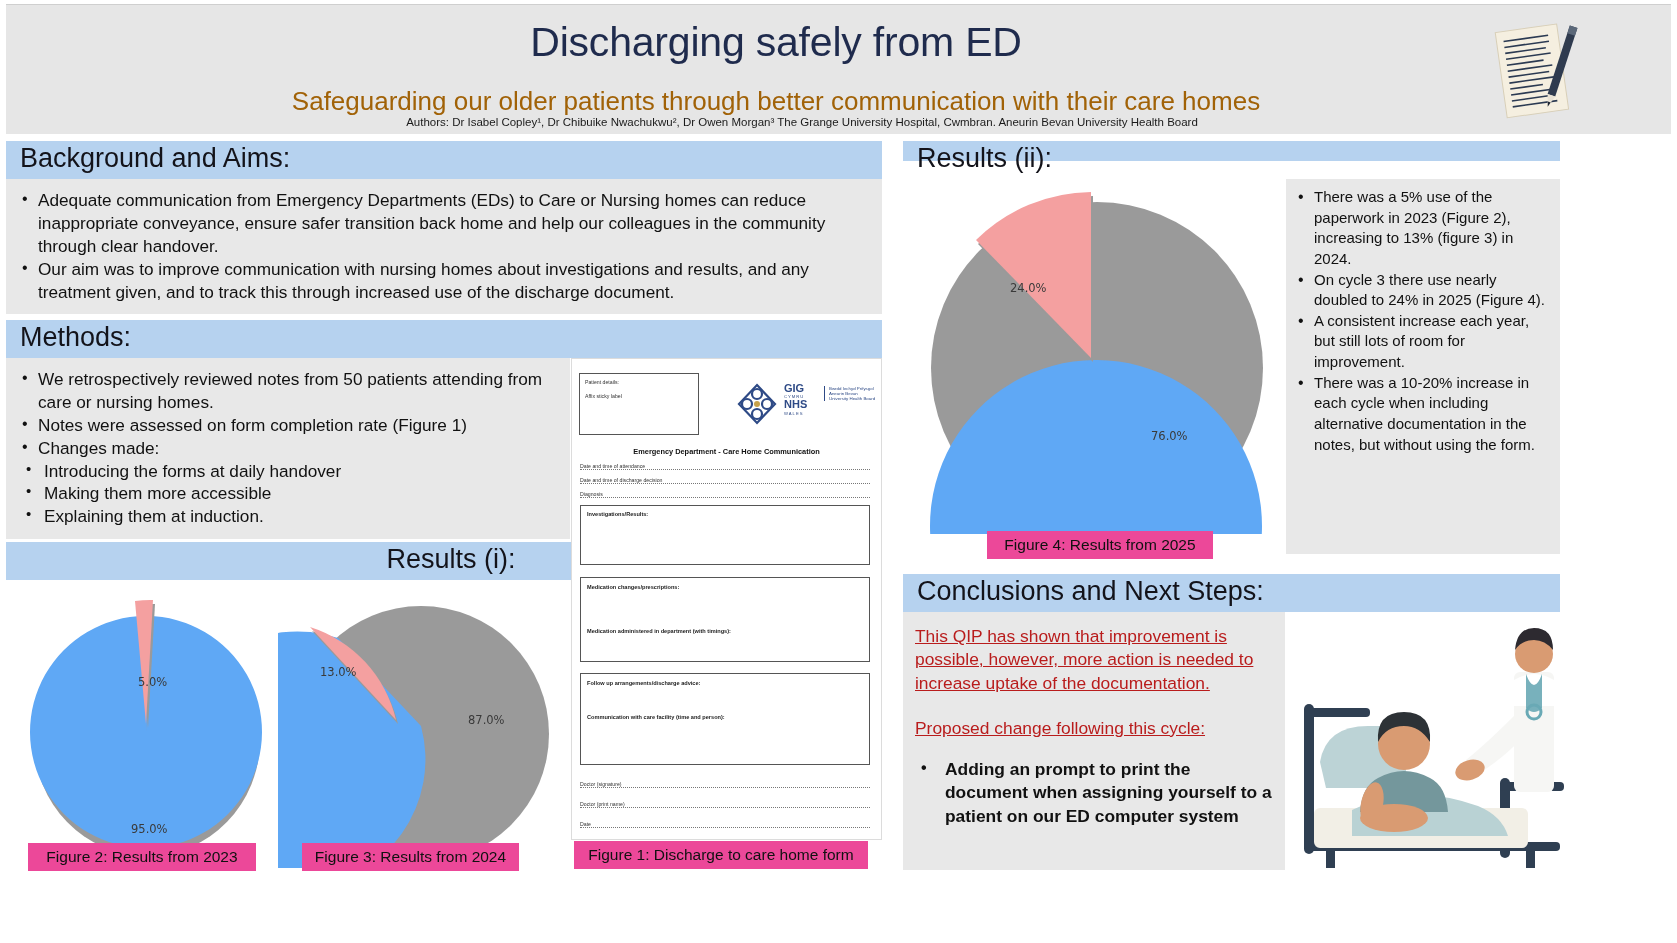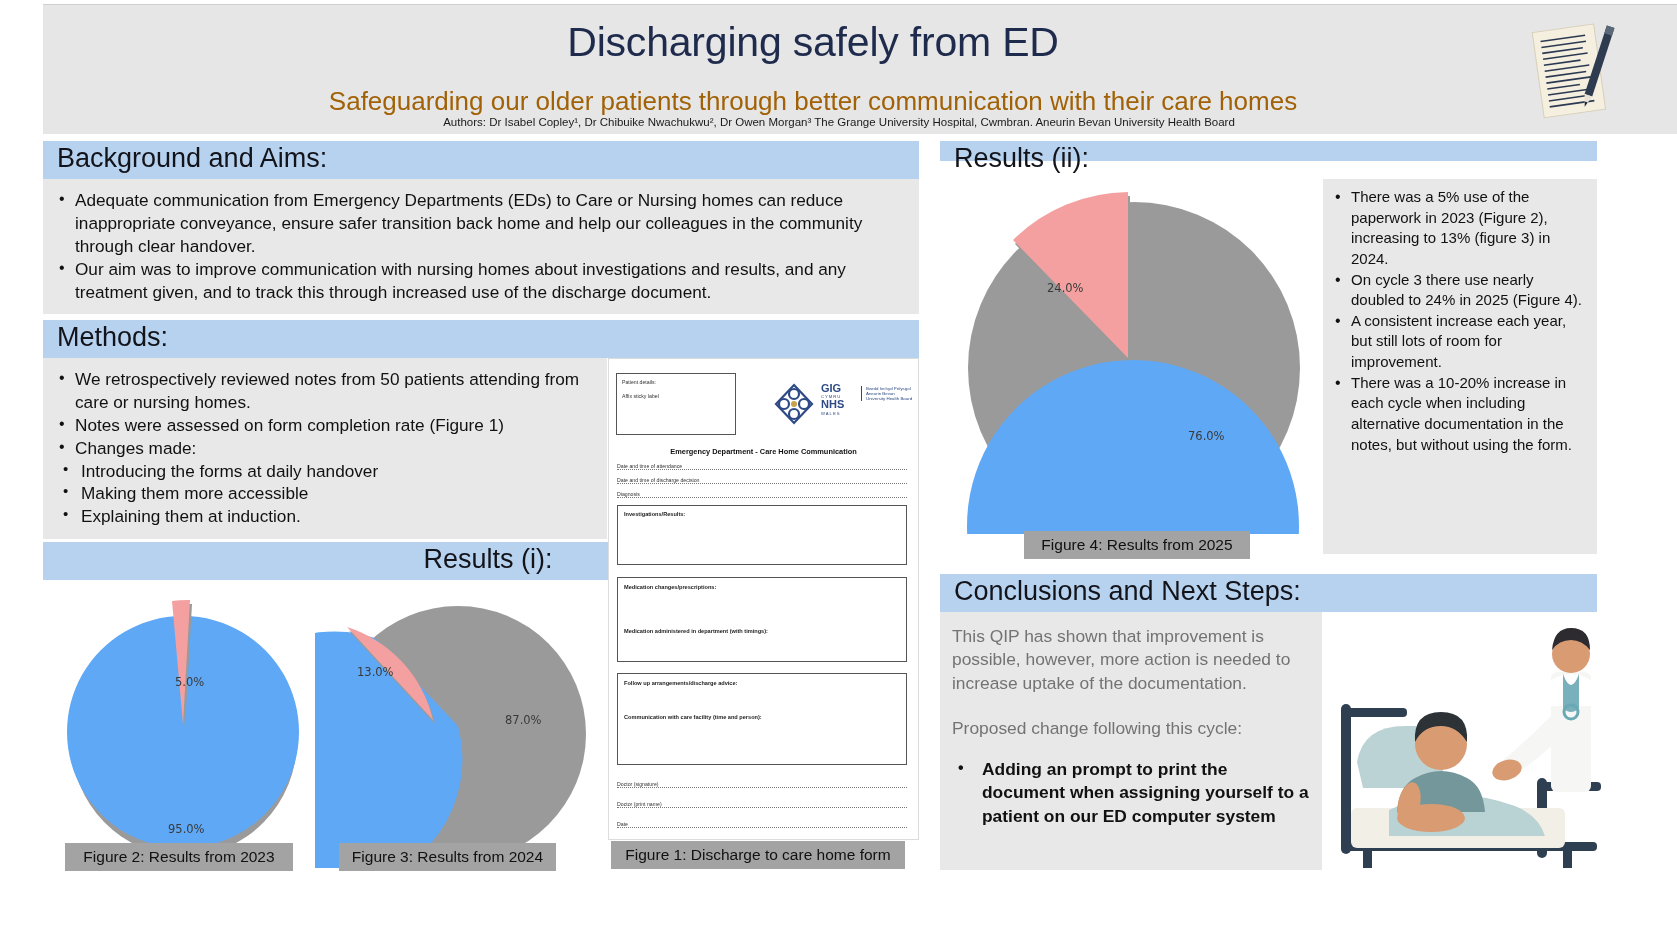--- a/index.html
+++ b/index.html
@@ -4,21 +4,21 @@
 <style>
   html,body{margin:0;padding:0;}
   body{
     width:1677px;height:943px;
     background:#ffffff;
     font-family:"Liberation Sans", sans-serif;
     color:#111;
     overflow:hidden;
     position:relative;
   }
-  .poster{position:absolute;inset:0;margin-left:37px;}
+  .poster{position:absolute;inset:0;}
 
   
   .header{
     position:absolute;left:6px;top:4px;width:1665px;height:129px;
     background:#e6e6e6;
     border-top:1px solid #cfcfcf;
   }
   .title{
     position:absolute;left:0;top:14px;width:1540px;
     text-align:center;
@@ -97,27 +97,27 @@
   .fm-dots{border-bottom:1px dotted #777;}
 
   
   #r2-head{position:absolute;left:903px;top:141px;width:657px;height:20px;}
   #r2-chart{position:absolute;left:903px;top:182px;width:383px;height:389px;background:#fff;}
   #r2-body{position:absolute;left:1286px;top:179px;width:274px;height:375px;padding:8px 8px 0 6px;}
   #r2-body li{font-size:15px;line-height:1.375;}
 
   #cn-head{position:absolute;left:903px;top:574px;width:657px;height:38px;}
   #cn-body{position:absolute;left:903px;top:612px;width:382px;height:258px;padding:13px 12px 0 12px;}
-  #cn-body p{margin:0;font-size:17.4px;line-height:1.34;color:#737373;}
+  #cn-body p{margin:0;font-size:17.4px;line-height:1.34;color:#b91c1c;text-decoration:underline;}
   #cn-body ul.bul li{font-size:17.4px;font-weight:bold;}
   #illus{position:absolute;left:1286px;top:612px;width:286px;height:258px;background:#ffffff;overflow:hidden;}
 
   
   .cap{
-    position:absolute;background:#a3a3a3;
+    position:absolute;background:#ec4899;
     font-size:15.5px;color:#111;
     text-align:center;
     padding:5px 12px;box-sizing:border-box;
     white-space:nowrap;
   }
   #cap2{left:28px;top:843px;width:228px;}
   #cap3{left:302px;top:843px;width:217px;}
   #cap1{left:574px;top:841px;width:294px;}
   #cap4{left:987px;top:531px;width:226px;}
 

